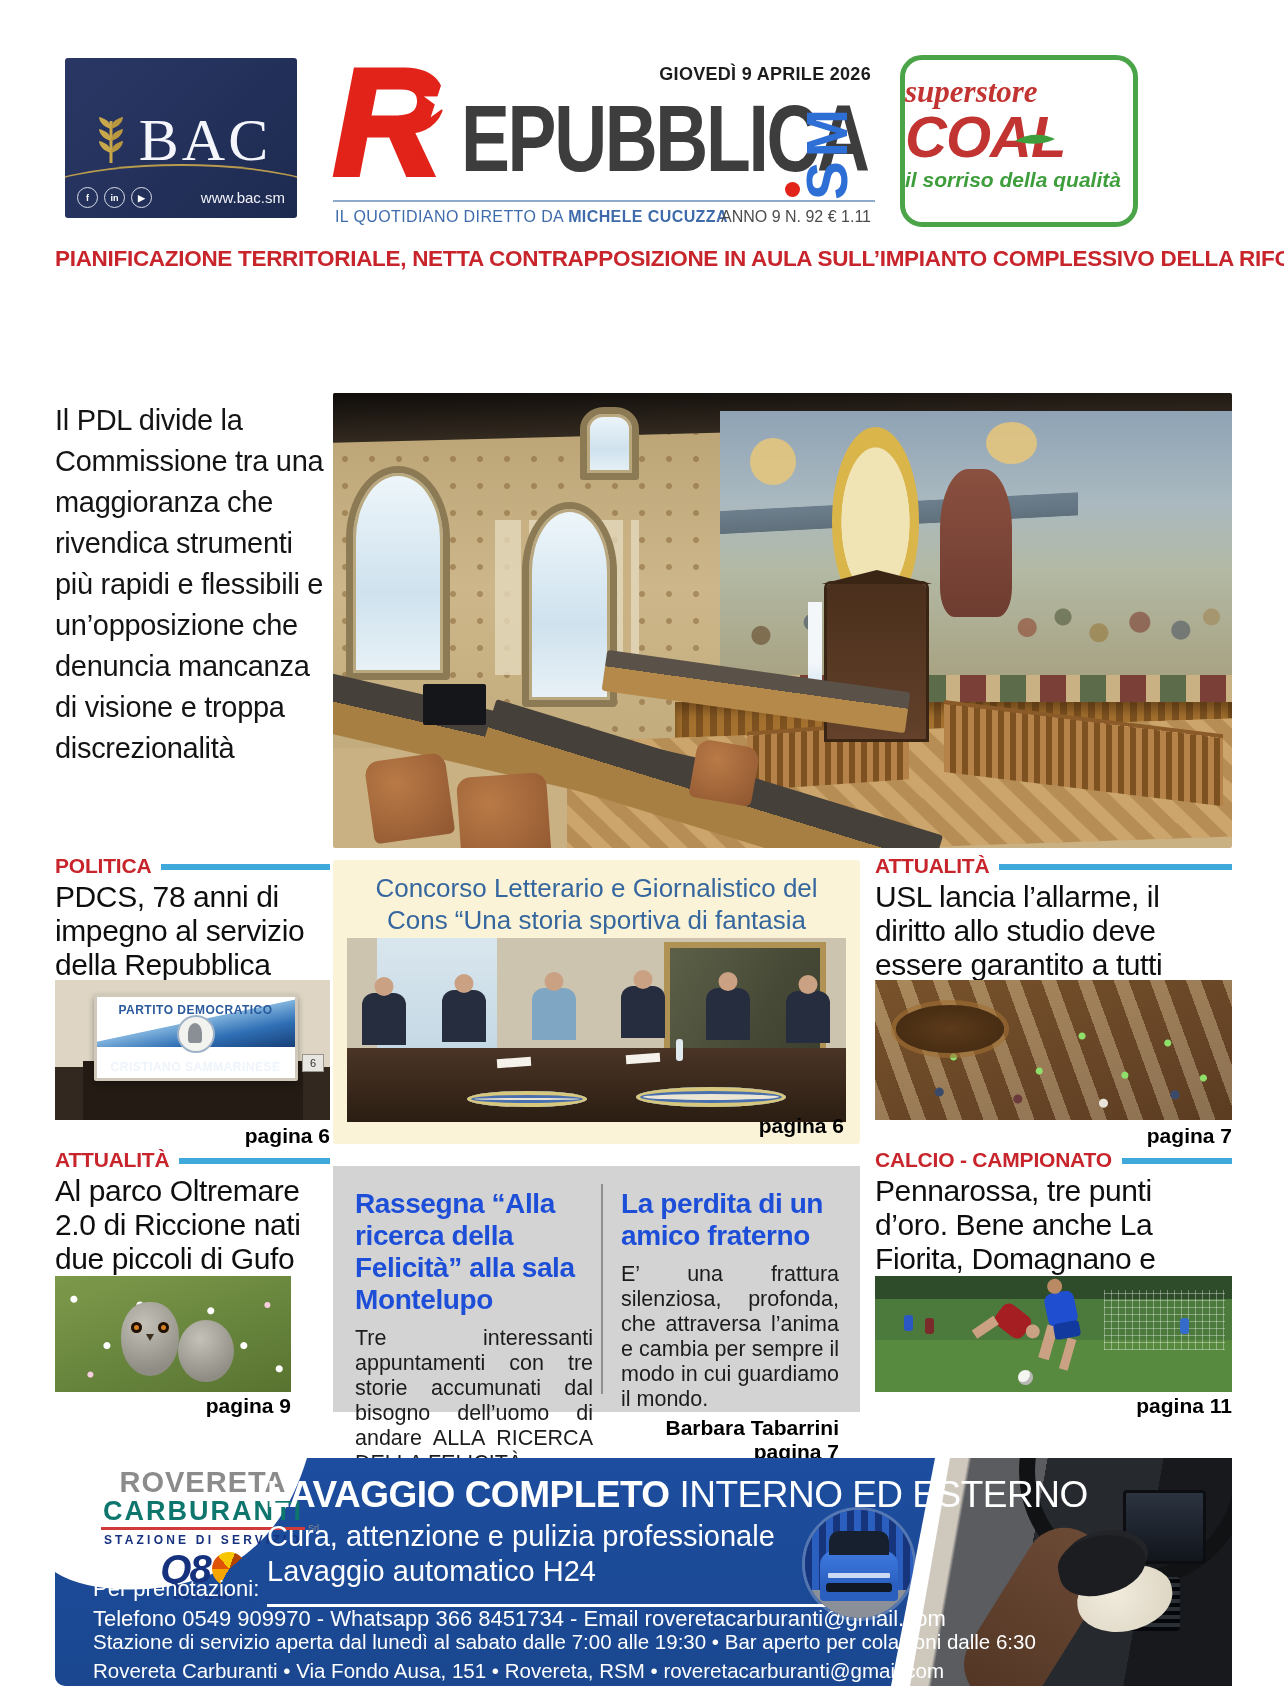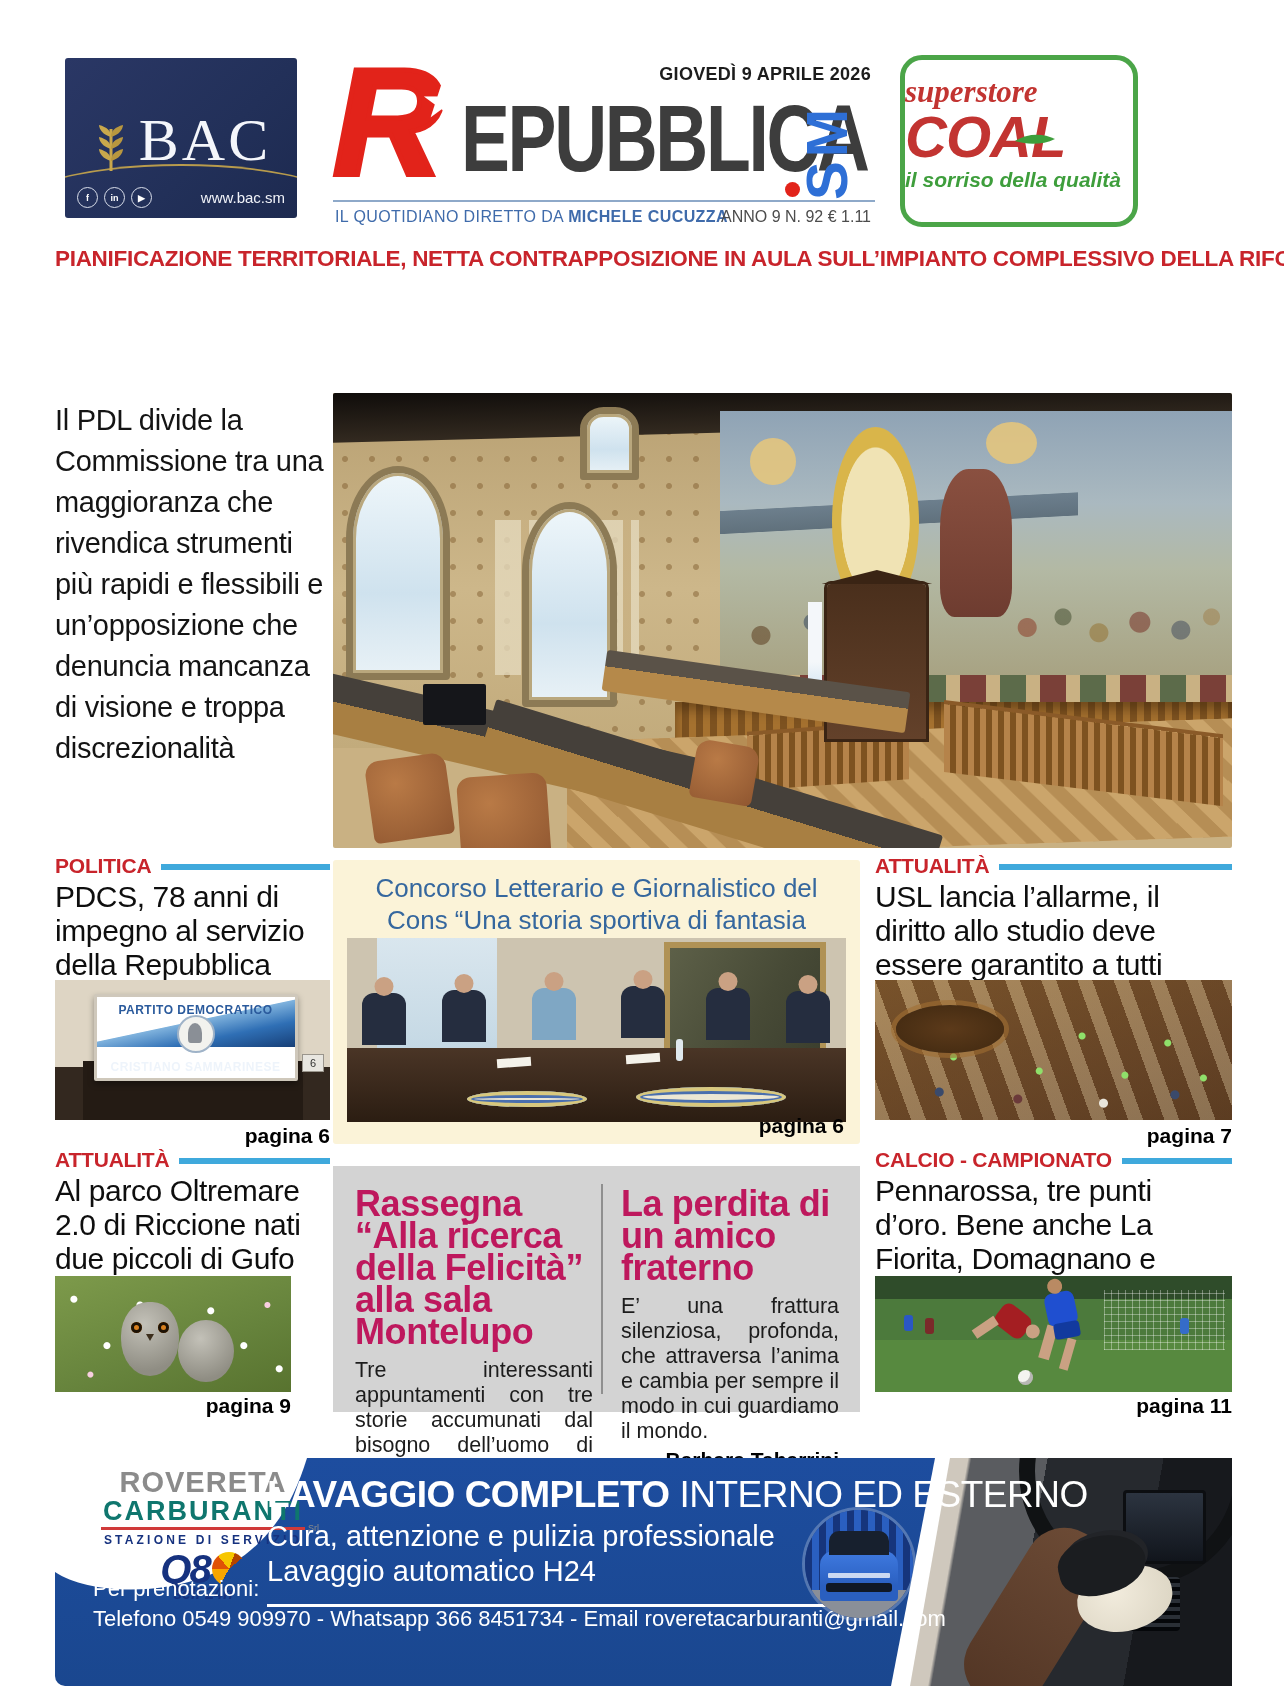--- a/index.html
+++ b/index.html
@@ -3,21 +3,21 @@
 <meta charset="utf-8">
 <style>
   html,body{margin:0;padding:0;background:#ededed;}
   .page{position:relative;width:1284px;height:1699px;background:#ffffff;margin:0 auto;
         font-family:"Liberation Sans",sans-serif;overflow:hidden;}
   .abs{position:absolute;}
 
   
   .bac-ad{left:65px;top:58px;width:232px;height:160px;background:linear-gradient(135deg,#2a3765,#223059 60%,#1d2a50);
           border-radius:3px;overflow:hidden;color:#fff;}
-  .bac-row{position:absolute;top:48px;left:0;right:0;display:flex;align-items:flex-end;justify-content:center;gap:8px;}
+  .bac-row{position:absolute;top:48px;left:0;right:0;display:flex;align-items:center;justify-content:center;gap:8px;}
   .bac-word{font-family:"Liberation Serif",serif;font-size:60px;letter-spacing:3px;color:#f4f6fb;font-weight:400;}
   .bac-curve{position:absolute;left:-30%;bottom:-58px;width:160%;height:110px;border-radius:50%;
              border-top:2px solid #c9a84c;opacity:.9;}
   .bac-bottom{position:absolute;bottom:10px;left:12px;right:12px;display:flex;align-items:center;justify-content:space-between;}
   .soc{display:flex;gap:6px;}
   .soc span{width:19px;height:19px;border:1.4px solid #d9deea;border-radius:50%;display:flex;align-items:center;justify-content:center;
             font-size:9px;font-weight:700;color:#fff;}
   .bac-url{font-size:15px;color:#f0f2f8;}
 
   .logo-area{left:333px;top:52px;width:542px;height:172px;}
@@ -177,21 +177,21 @@
   .man.m3{background:#7fa7c4;}
   .paper{position:absolute;width:34px;height:9px;background:#f4f2ea;transform:rotate(-4deg);}
   .bottle{position:absolute;width:7px;height:22px;background:#dfe9ee;border-radius:3px;}
   .pagina-concorso{position:absolute;right:16px;bottom:6px;font-size:21px;font-weight:700;}
 
   .gray-box{left:333px;top:1166px;width:527px;height:246px;background:#d3d3d3;}
   .gb-col{position:absolute;top:22px;}
   .gb-left{left:22px;width:238px;}
   .gb-right{left:288px;width:218px;}
   .gb-divider{position:absolute;left:268px;top:18px;bottom:18px;width:2px;background:#8f8f8f;}
-  .gb-headline{font-size:36px;line-height:32px;font-weight:700;color:#be185d;letter-spacing:-.4px;}
+  .gb-headline{font-size:28px;line-height:32px;font-weight:700;color:#1d4ed8;letter-spacing:-.4px;}
   .gb-body{margin-top:10px;font-size:21.5px;line-height:25px;color:#1c1c1c;text-align:justify;}
   .gb-ref{margin-top:4px;font-size:21px;font-weight:700;text-align:right;color:#000;}
 
   
   .usl-label{left:875px;top:854px;width:357px;}
   .usl-headline{left:875px;top:880px;width:357px;}
   .photo-library{left:875px;top:980px;width:357px;height:140px;overflow:hidden;
      background:
        radial-gradient(circle at 12% 30%, #8fe06a 3px, transparent 4px),
        radial-gradient(circle at 22% 55%, #8fe06a 3px, transparent 4px),
@@ -497,19 +497,23 @@
     <div class="bn-title">
       <div class="bn-t1"><span>LAVAGGIO COMPLETO</span><span class="rest"> INTERNO ED ESTERNO</span></div>
       <div class="bn-t2">Cura, attenzione e pulizia professionale</div>
       <div class="bn-t3">Lavaggio automatico H24</div>
     </div>
     <div class="bn-rule"></div>
     <div class="bn-book">
       <div class="b1">Per prenotazioni:</div>
       <div class="b2">Telefono 0549 909970 - Whatsapp 366 8451734 - Email roveretacarburanti@gmail.com</div>
     </div>
+    <div class="bn-info">
+      <div class="i1">Stazione di servizio aperta dal lunedì al sabato dalle 7:00 alle 19:30 • Bar aperto per colazioni dalle 6:30</div>
+      <div class="i2">Rovereta Carburanti • Via Fondo Ausa, 151 • Rovereta, RSM • roveretacarburanti@gmail.com</div>
+    </div>
     <div class="bn-circle">
       <div class="bc-ground"></div>
       <div class="bc-car"></div>
     </div>
   </div>
 
 </div>
 
 </body></html>

